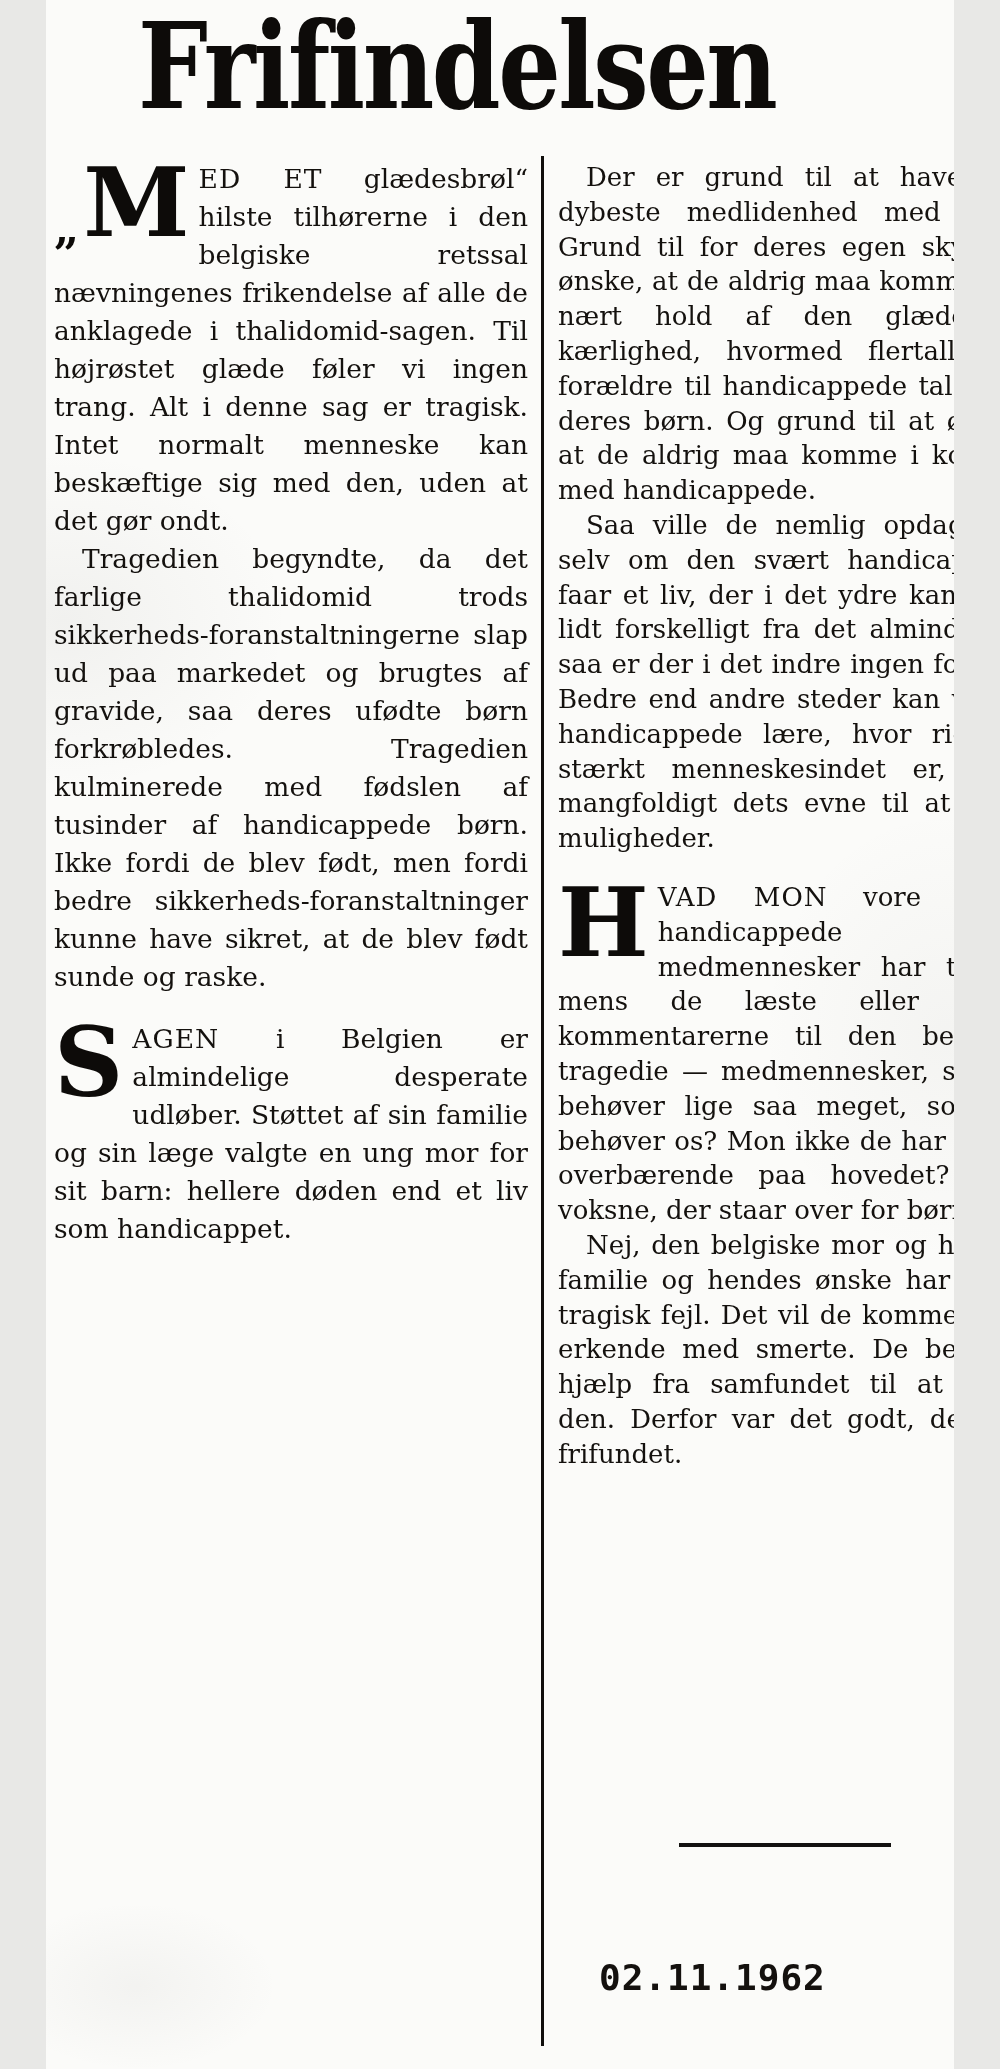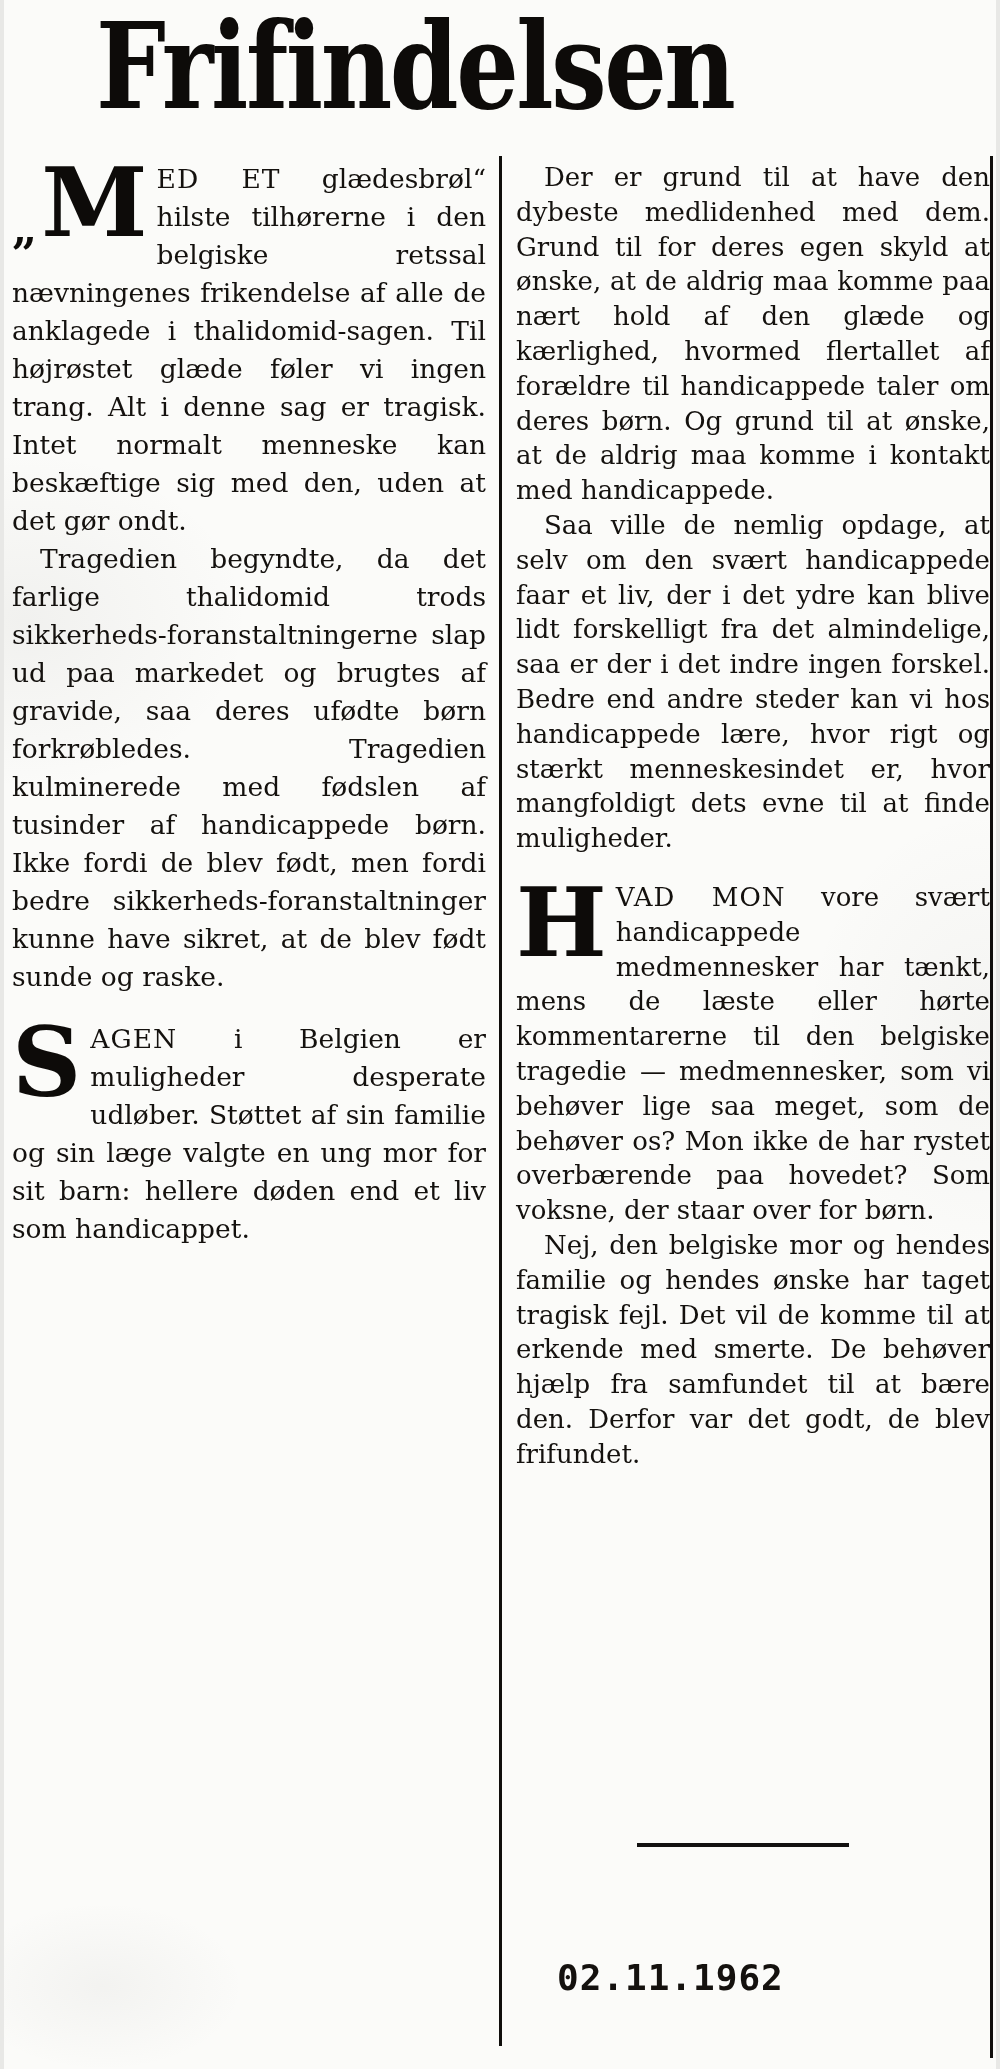--- a/index.html
+++ b/index.html
@@ -1,18 +1,18 @@
 <!DOCTYPE html>
 <html><head>
 <meta charset="utf-8">
 <style>
   html,body{margin:0;padding:0;background:#e8e8e6;}
   .page{
     position:relative;
-    width:992px;height:2069px;
+    width:908px;height:2069px;
     margin:0 auto;
     background:
       radial-gradient(ellipse 320px 240px at 2% 30%, rgba(110,110,104,0.07), transparent 70%),
       radial-gradient(ellipse 260px 320px at 99% 50%, rgba(110,110,104,0.05), transparent 70%),
       radial-gradient(ellipse 200px 120px at 10% 96%, rgba(110,110,104,0.06), transparent 70%),
       #fbfbf9;
     font-family:"DejaVu Serif","Liberation Serif",serif;
     color:#171411;
     overflow:hidden;
   }
@@ -78,21 +78,21 @@
     <p class="para">
       <span class="dropcap">
           <span class="dc-quote">„</span>
           <span class="dc-letter">M</span>
         </span><span class="lead-caps">ED ET</span><span> glædesbrøl“ hilste tilhørerne i den belgiske retssal nævningenes frikendelse af alle de anklagede i thalidomid-sagen. Til højrøstet glæde føler vi ingen trang. Alt i denne sag er tragisk. Intet normalt menneske kan beskæftige sig med den, uden at det gør ondt.</span>
     </p>
     <p class="para indent gap-sm"><span>Tragedien begyndte, da det farlige thalidomid trods sikkerheds-foranstaltningerne slap ud paa markedet og brugtes af gravide, saa deres ufødte børn forkrøbledes. Tragedien kulminerede med fødslen af tusinder af handicappede børn. Ikke fordi de blev født, men fordi bedre sikkerheds-foranstaltninger kunne have sikret, at de blev født sunde og raske.</span></p>
     <p class="para gap-lg">
       <span class="dropcap">
           <span class="dc-letter">S</span>
-        </span><span class="lead-caps">AGEN</span><span> i Belgien er muligheder desperate udløber. Støttet af sin familie og sin læge valgte en ung mor for sit barn: hellere døden end et liv som handicappet.</span>
+        </span><span class="lead-caps">AGEN</span><span> i Belgien er almindelige desperate udløber. Støttet af sin familie og sin læge valgte en ung mor for sit barn: hellere døden end et liv som handicappet.</span>
     </p>
   </div>
 
   <div class="col col-right">
     <p class="para indent gap-sm"><span>Der er grund til at have den dybeste medlidenhed med dem. Grund til for deres egen skyld at ønske, at de aldrig maa komme paa nært hold af den glæde og kærlighed, hvormed flertallet af forældre til handicappede taler om deres børn. Og grund til at ønske, at de aldrig maa komme i kontakt med handicappede.</span></p>
     <p class="para indent gap-sm"><span>Saa ville de nemlig opdage, at selv om den svært handicappede faar et liv, der i det ydre kan blive lidt forskelligt fra det almindelige, saa er der i det indre ingen forskel. Bedre end andre steder kan vi hos handicappede lære, hvor rigt og stærkt menneskesindet er, hvor mangfoldigt dets evne til at finde muligheder.</span></p>
     <p class="para gap-lg">
       <span class="dropcap">
           <span class="dc-letter">H</span>
         </span><span class="lead-caps">VAD MON</span><span> vore svært handicappede medmennesker har tænkt, mens de læste eller hørte kommentarerne til den belgiske tragedie — medmennesker, som vi behøver lige saa meget, som de behøver os? Mon ikke de har rystet overbærende paa hovedet? Som voksne, der staar over for børn.</span>

